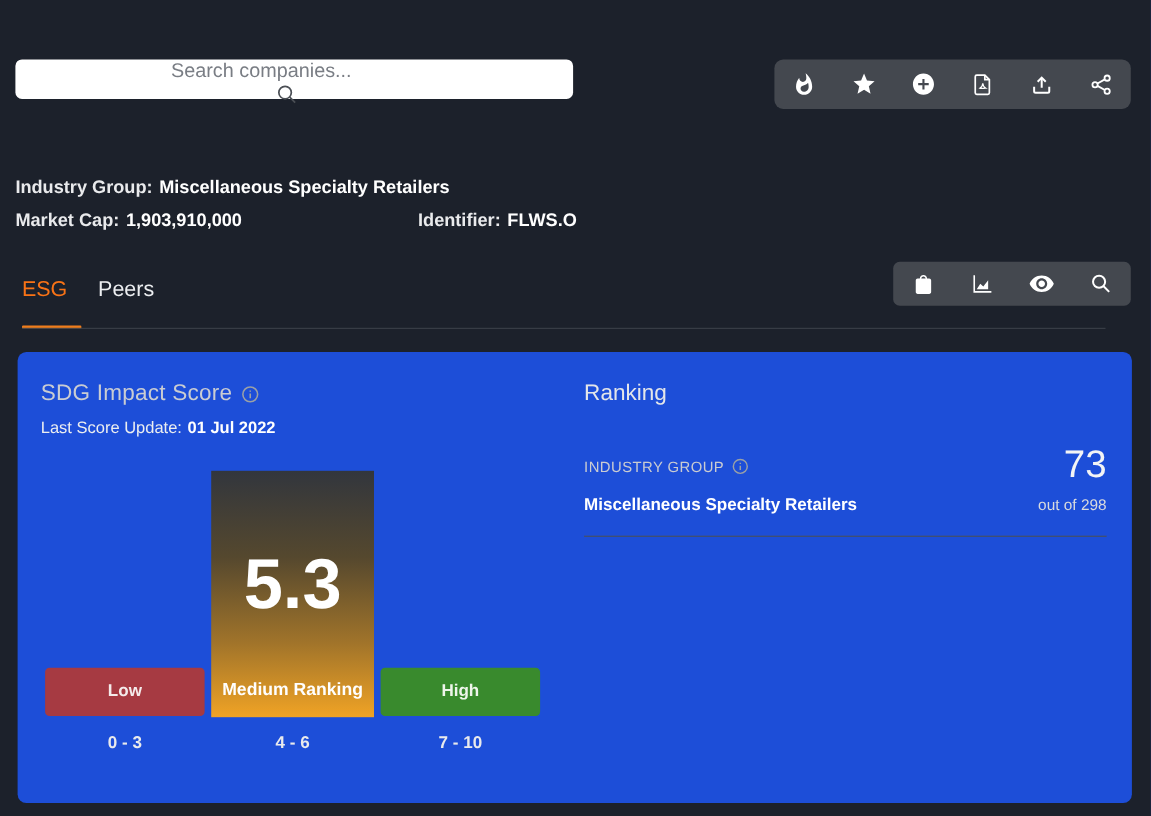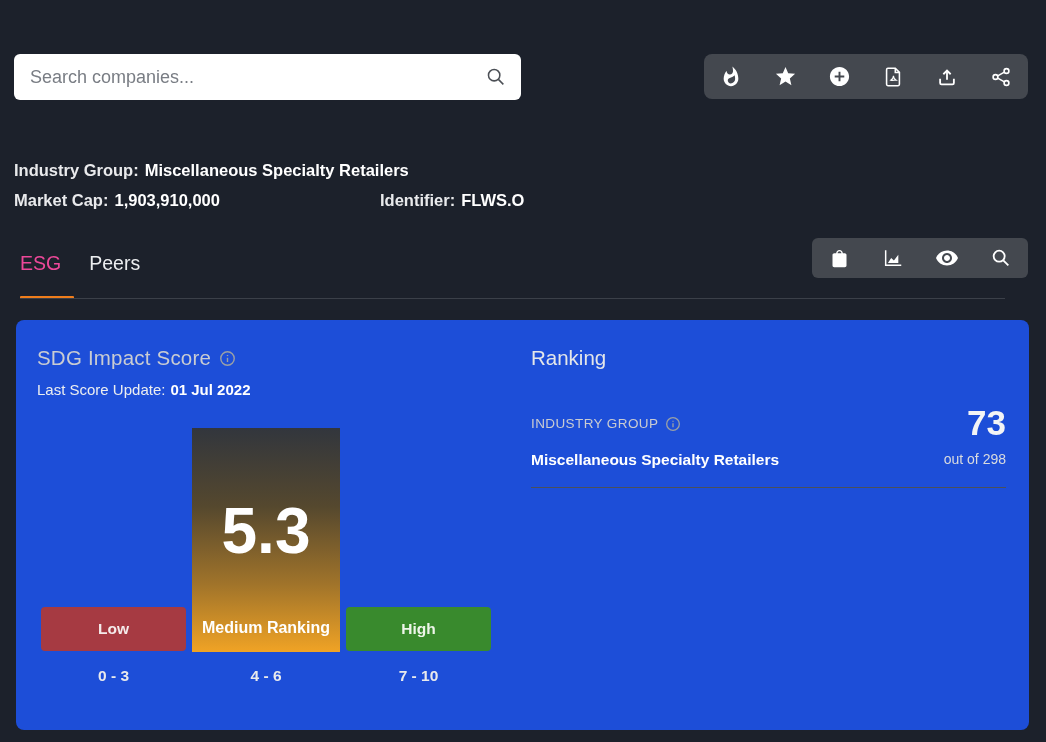--- a/index.html
+++ b/index.html
@@ -8,23 +8,23 @@
   .page {
     position: relative;
     width: 1046px;
     height: 742px;
     background: #1c212b;
     overflow: hidden;
   }
   
   .search-wrap {
     position: absolute; left: 14px; top: 54px;
-    width: 507px; height: 46px;
+    width: 507px; height: 36px;
     background: #ffffff; border-radius: 6px;
-    display: flex; align-items: center;
+    display: flex; align-items: center; flex-direction: column;
   }
   .search-input {
     flex: 1; border: none; outline: none; background: transparent;
     font-family: "Liberation Sans", sans-serif;
     font-size: 18px; color: #33373d; padding: 0 8px 0 16px;
   }
   .search-input::placeholder { color: #797d84; opacity: 1; }
   .search-wrap .mag { margin-right: 14px; display: flex; }
 
   
@@ -43,21 +43,21 @@
   .info-line { position: absolute; left: 14px; color: #e9eaec; font-size: 16.5px; }
   .info-line .lbl { font-weight: 700; }
   .info-line .val { font-weight: 700; color: #ffffff; margin-left: 6px; }
   .line-industry { top: 161px; }
   .line-marketcap { top: 191px; }
   .identifier-group { position: absolute; left: 366px; top: 0; }
 
   
   .tabs { position: absolute; left: 20px; top: 252px; display: flex; gap: 28px; }
   .tab { font-size: 19.5px; cursor: pointer; padding-bottom: 6px; }
-  .tab-active { color: #ec4899; }
+  .tab-active { color: #f97316; }
   .tab-idle { color: #eceef0; }
   .tab-underline {
     position: absolute; left: 20px; top: 296px; width: 54px; height: 3px;
     background: #ef7d1c; border-radius: 1px;
   }
   .tab-border { position: absolute; left: 20px; top: 298px; width: 985px; height: 1px; background: #3b4049; }
 
   
   .card {
     position: absolute; left: 16px; top: 320px; width: 1013px; height: 410px;
@@ -86,24 +86,24 @@
   }
   .chip-low { left: 25px; background: #a63a42; }
   .chip-high { left: 330px; background: #398a2d; color: #eef5ea; }
   .range { position: absolute; top: 347px; font-size: 15.5px; font-weight: 700; color: #e9eaec; text-align: center; }
   .range-low { left: 25px; width: 145px; }
   .range-med { left: 176px; width: 148px; }
   .range-high { left: 330px; width: 145px; }
 
   
   .ranking-title { position: absolute; left: 515px; top: 26px; font-size: 20.5px; color: #e4e6e9; }
-  .rk-label-row { position: absolute; left: 515px; top: 96px; display: flex; align-items: flex-start; gap: 7px; }
+  .rk-label-row { position: absolute; left: 515px; top: 96px; display: flex; align-items: center; gap: 7px; }
   .rk-label { font-size: 13.5px; color: #caccd1; letter-spacing: 0.4px; }
   .rk-group { position: absolute; left: 515px; top: 131px; font-size: 15.5px; font-weight: 700; color: #ffffff; }
-  .rk-rank { position: absolute; right: 23px; top: 83px; font-size: 35px; color: #f3f4f5; text-align: right; font-weight: bold; }
+  .rk-rank { position: absolute; right: 23px; top: 83px; font-size: 35px; color: #f3f4f5; text-align: right; }
   .rk-outof { position: absolute; right: 23px; top: 131px; font-size: 14px; color: #d9dbde; text-align: center; }
   .rk-divider { position: absolute; left: 515px; right: 23px; top: 167px; height: 1px; background: #4a505a; }
 
   svg { display: block; }
 </style>
 </head>
 <body>
 
 <div class="page">
 

